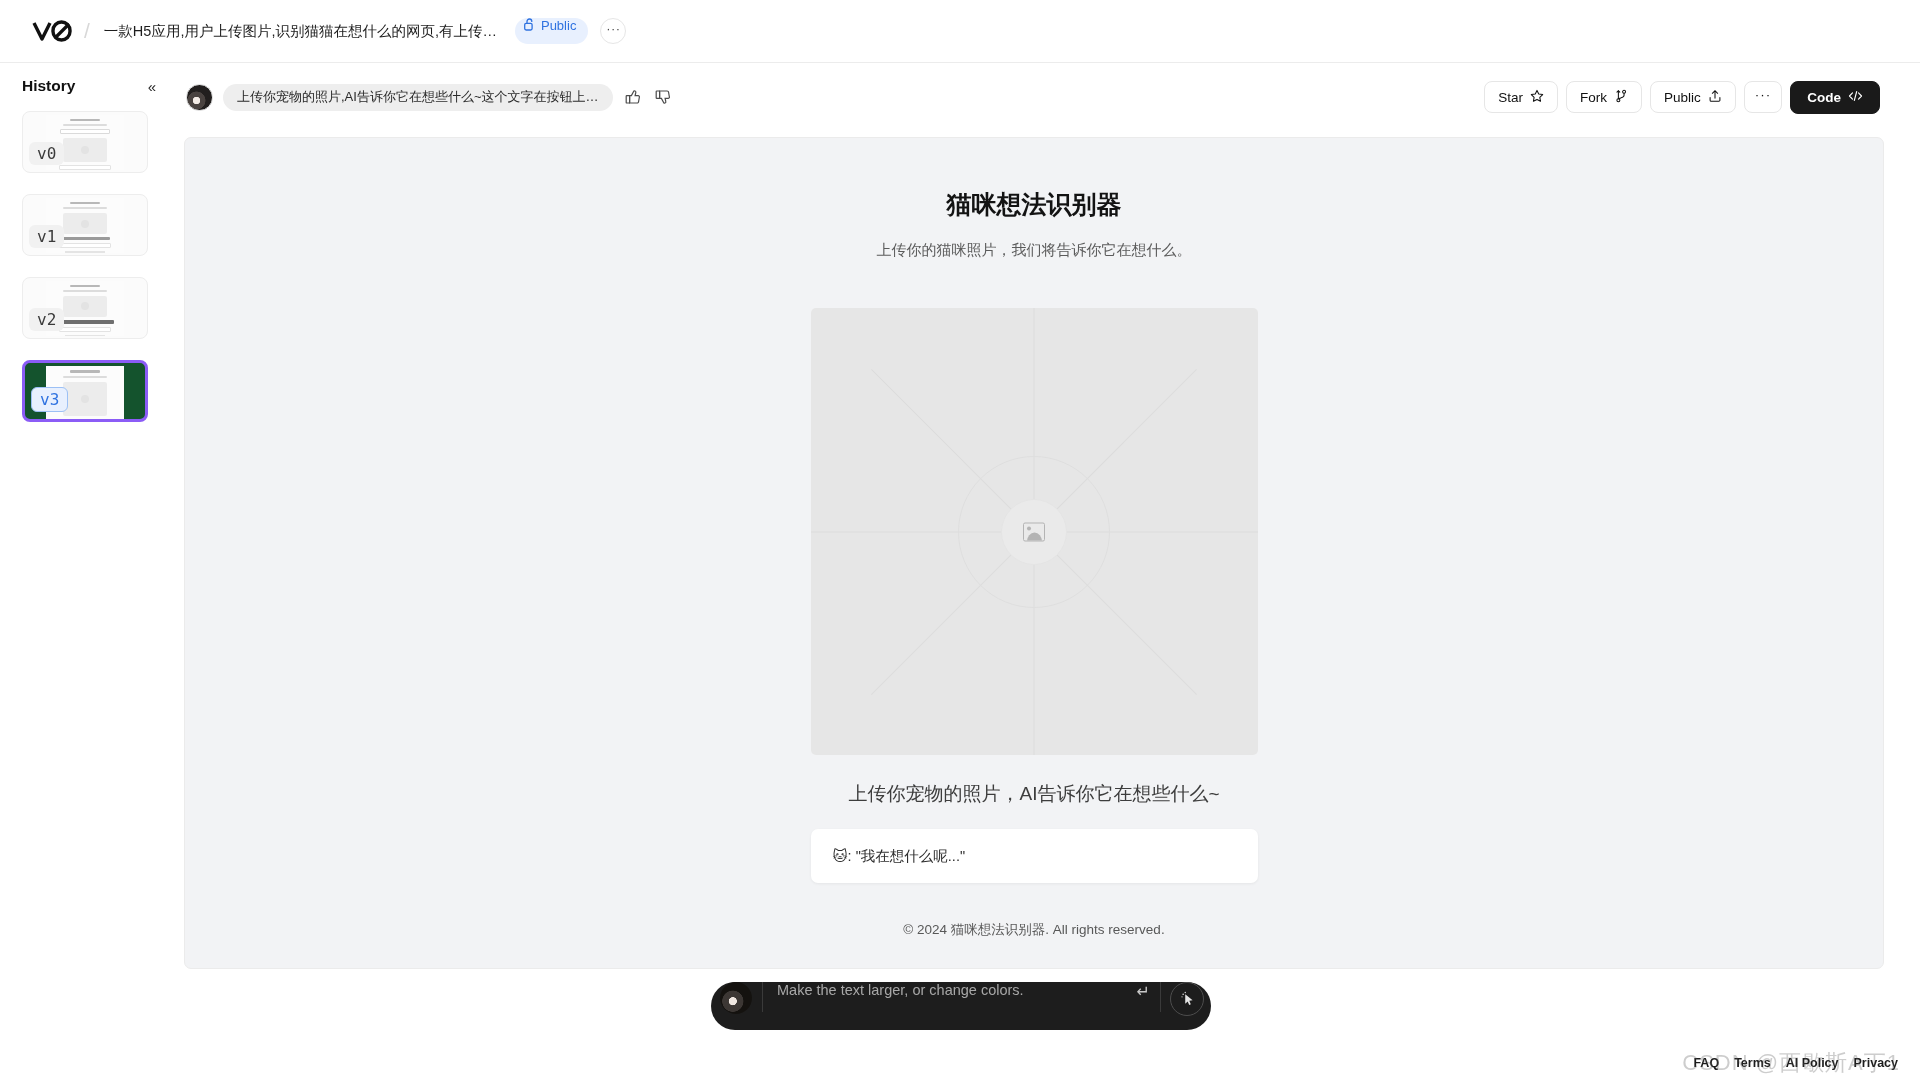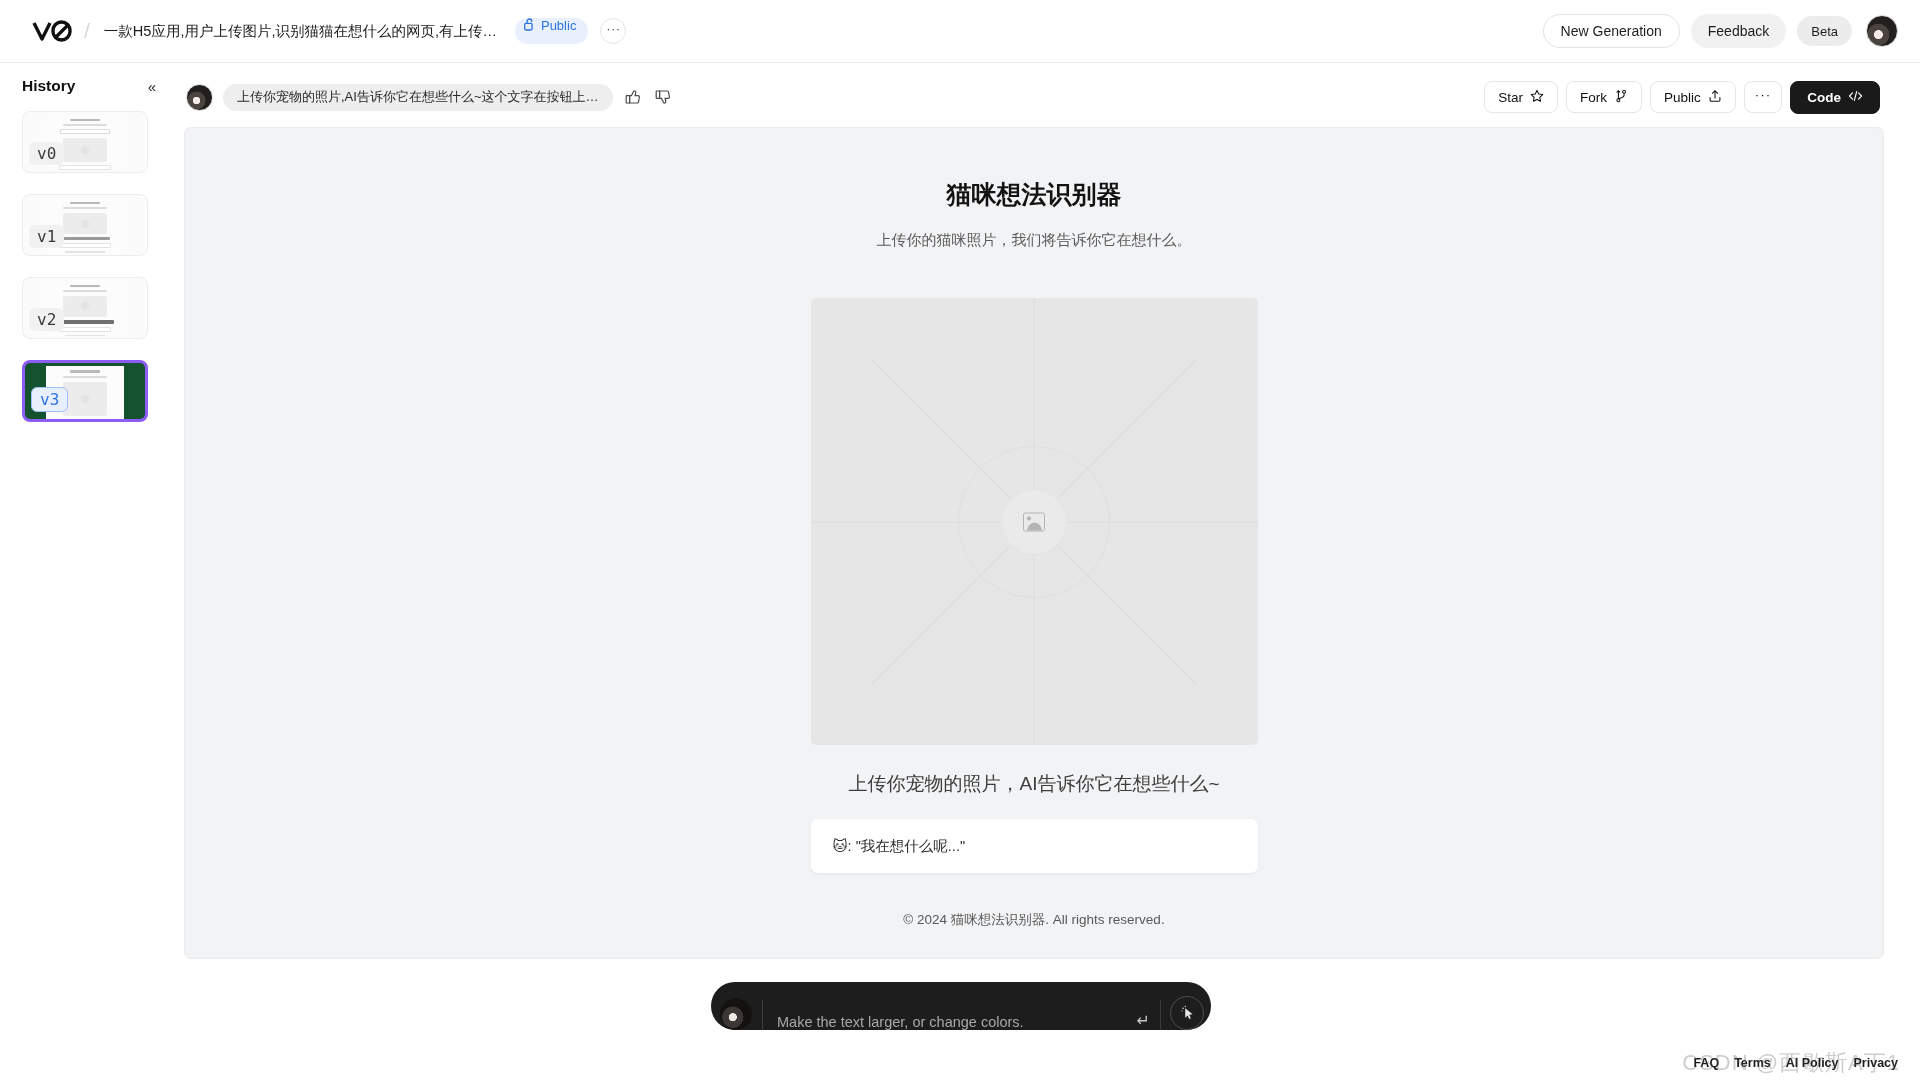--- a/index.html
+++ b/index.html
@@ -132,21 +132,21 @@
     font-size: 13.5px; color: #111; cursor: pointer;
   }
   #preview-more-button { padding: 0 10px; letter-spacing: 1px; padding-bottom: 6px; }
   #code-button {
     background: #1a1a1a; color: #fff; border-color: #1a1a1a;
     font-weight: 700; padding: 0 16px; height: 33px;
   }
 
   
   #preview-frame {
-    position: relative; width: 1700px; height: 832px; margin-top: 8px;
+    position: relative; width: 1700px; height: 832px; margin-top: 18px;
     background: #f2f3f5; border: 1px solid #ebebeb; border-radius: 7px;
     overflow: hidden;
   }
   #page-content { width: 100%; padding-top: 50px; text-align: center; }
   #page-title { font-size: 25px; font-weight: 700; color: #131313; }
   #page-subtitle { font-size: 15px; color: #5b5b5b; margin-top: 20px; }
   #image-dropzone {
     width: 447px; height: 447px; margin: 48px auto 0;
     background: #e6e6e6; border-radius: 5px;
     position: relative; overflow: hidden; cursor: pointer;
@@ -187,21 +187,21 @@
     display: flex; align-items: center; padding: 0 22px;
     font-size: 14.5px; color: #2d2d2d;
     box-shadow: 0 1px 3px rgba(0,0,0,.06);
   }
   #page-footer { font-size: 13.5px; color: #585858; margin-top: 38px; }
 
   
   #chat-bar {
     position: absolute; left: 711px; bottom: 50px;
     width: 500px; height: 48px; background: #1d1d1d;
-    border-radius: 24px; display: flex; align-items: flex-end;
+    border-radius: 24px; display: flex; align-items: flex-start;
     padding: 0 7px 0 9px;
   }
   #chat-avatar {
     width: 32px; height: 32px; border-radius: 50%; flex: none;
     background: radial-gradient(circle at 40% 60%, #efe7e1 0 14%, #3c3734 16% 38%, #14120f 40% 100%);
     cursor: pointer;
   }
   #chat-divider { width: 1px; height: 30px; background: #3a3a3a; margin: 0 0 0 10px; }
   #chat-input {
     flex: 1; border: none; outline: none; background: transparent;
@@ -246,26 +246,20 @@
     <span>
       <svg width="11" height="13" viewBox="0 0 11 13" fill="none">
         <path d="M3 5.4V3.4a2.4 2.4 0 0 1 4.8 0" stroke="#2f72e0" stroke-width="1.3" stroke-linecap="round"></path>
         <rect x="0.7" y="5.4" width="7.4" height="6.6" rx="1.4" stroke="#2f72e0" stroke-width="1.3"></rect>
       </svg>
     </span>
     <span>Public</span>
   </div>
   <div id="header-more-button">···</div>
 
-  <div id="header-right">
-    <div class="hdr-btn" id="new-generation-button">New Generation</div>
-    <div class="hdr-btn" id="feedback-button">Feedback</div>
-    <div class="hdr-btn" id="beta-badge">Beta</div>
-    <div id="user-avatar"></div>
-  </div>
 </div>
 
 <div id="history-sidebar">
   <div id="history-header">
     <div id="history-title">History</div>
     <div id="history-collapse-button">«</div>
   </div>
 
   <div class="history-item">
     <div class="thumb-page">

